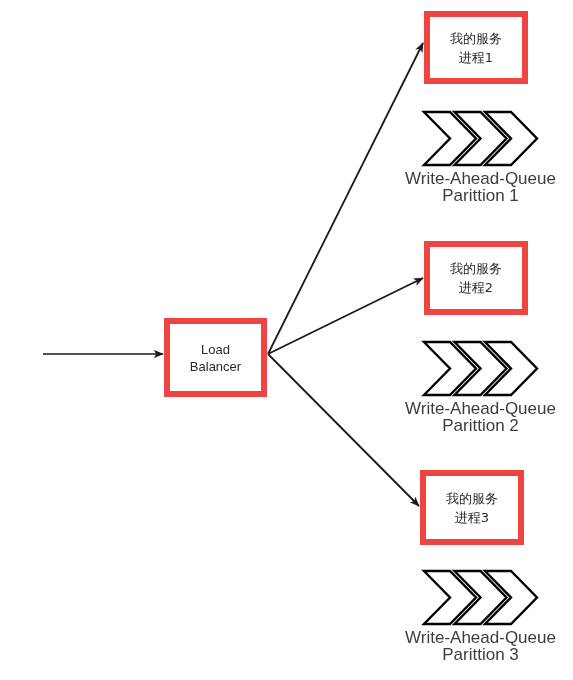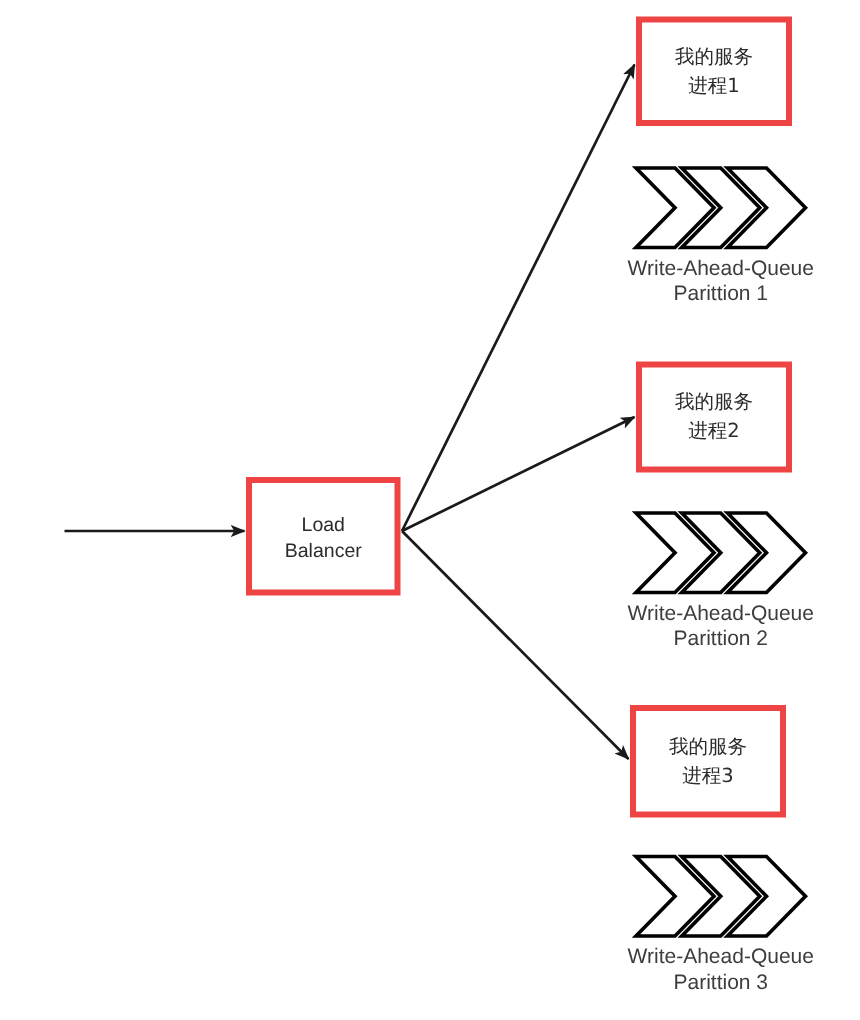--- a/index.html
+++ b/index.html
@@ -17,42 +17,42 @@
   #canvas {
     position: absolute;
     left: 0;
     top: 0;
     width: 573px;
     height: 680px;
   }
   .node-box {
     position: absolute;
     box-sizing: border-box;
-    border: 4px solid #ef4444;
+    border: 6px solid #ef4444;
     background: #ffffff;
     display: flex;
     align-items: center;
     justify-content: center;
     text-align: center;
   }
   .node-label {
     font-size: 13px;
     line-height: 17px;
     color: #2b2b2b;
     white-space: pre-line;
   }
   .node-label.cjk {
     font-family: "DejaVu Sans", sans-serif;
     font-size: 13px;
     line-height: 19px;
   }
   .queue-label {
     position: absolute;
     text-align: center;
-    font-size: 14px;
+    font-size: 17px;
     line-height: 17px;
     color: #3d3d3d;
     white-space: pre-line;
   }
 </style>
 </head>
 <body>
 
 <svg id="canvas" viewBox="0 0 573 680">
   <defs>

